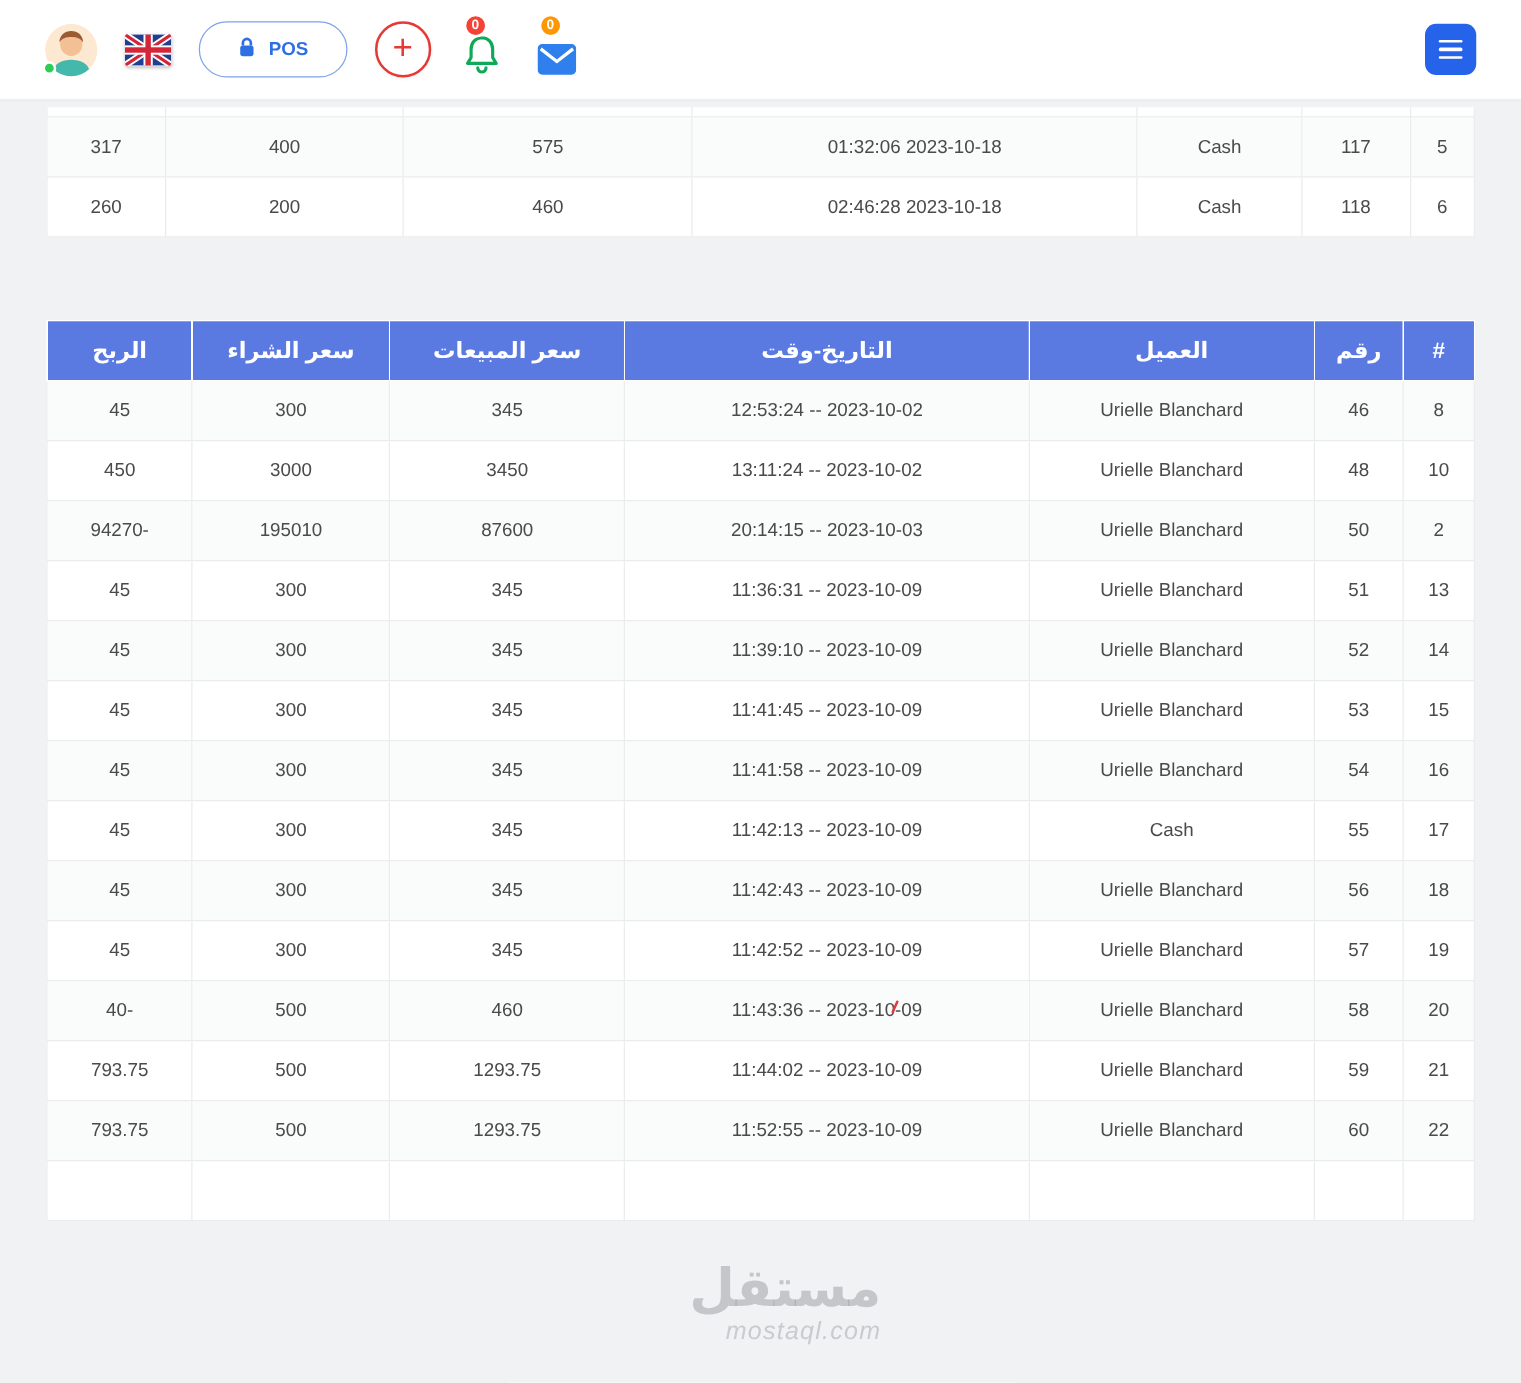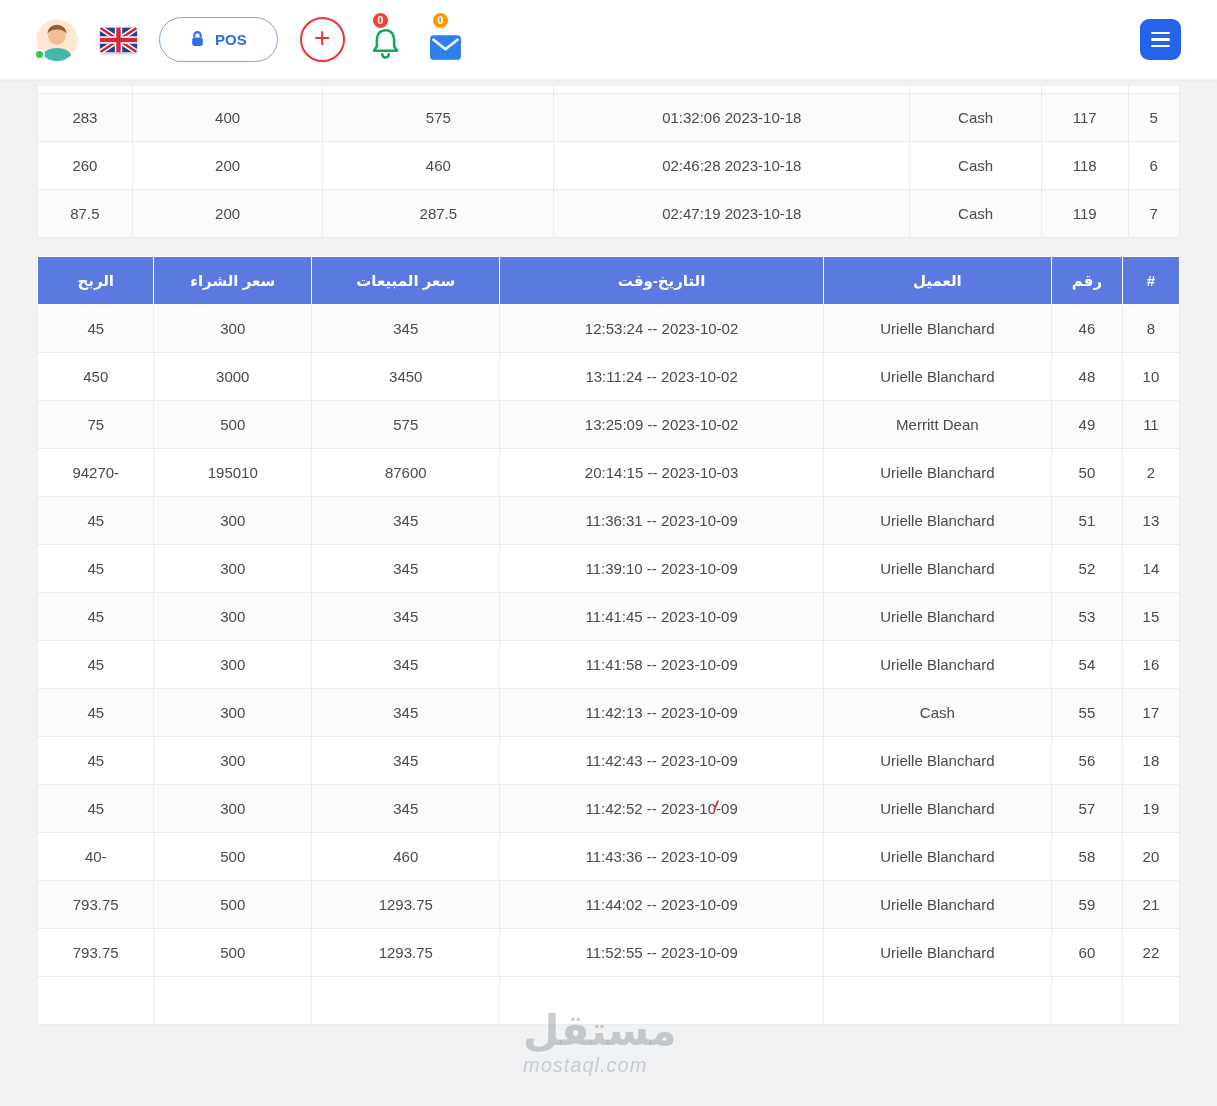--- a/index.html
+++ b/index.html
@@ -81,33 +81,33 @@
   .top-clip table{margin-top:-41px;}
 
   .banner{
     margin-top:24px;height:45px;border-radius:6px;background:var(--banner-blue);
     color:#fff;font-size:16px;display:flex;align-items:center;justify-content:center;
     direction:rtl;
   }
 
   .sales-wrap{margin-top:18px;}
   .sales thead th{
-    background:var(--thead-blue);color:#fff;font-weight:bold;font-size:15px;
+    background:var(--thead-blue);color:#fff;font-weight:bold;font-size:18px;
     border:1px solid rgba(255,255,255,.15);
   }
   
   .sales tbody.data tr:nth-child(11) td:nth-child(4){position:relative;text-align:center;}
   .sales tbody.data tr:nth-child(11) td:nth-child(4)::after{
     content:"";position:absolute;left:calc(50% + 53px);top:15px;width:2px;height:11px;
     background:#e23b3b;transform:rotate(24deg);border-radius:1px;
   }
 
   
   .watermark{
-    position:absolute;left:523px;top:1008px;width:200px;text-align:left;
+    position:absolute;left:505px;top:1008px;width:200px;text-align:right;
     pointer-events:none;color:rgba(140,146,152,.45);
   }
   .watermark .wm-title{font-size:42px;font-weight:bold;line-height:1.1;}
   .watermark .wm-domain{font-size:20px;letter-spacing:1px;color:rgba(140,146,152,.4);font-style:italic;}
 </style>
 </head>
 <body>
 
 <header class="topbar">
 
@@ -189,45 +189,36 @@
             <td></td>
             <td></td>
             <td></td>
             <td></td>
             <td></td>
             <td></td>
         </tr>
       </tbody>
       <tbody class="data">
           <tr>
-            <td>283</td>
+            <td>317</td>
             <td>400</td>
             <td>575</td>
             <td>01:32:06 2023-10-18</td>
             <td>Cash</td>
             <td>117</td>
             <td>5</td>
           </tr>
           <tr>
             <td>260</td>
             <td>200</td>
             <td>460</td>
             <td>02:46:28 2023-10-18</td>
             <td>Cash</td>
             <td>118</td>
             <td>6</td>
-          </tr>
-          <tr>
-            <td>87.5</td>
-            <td>200</td>
-            <td>287.5</td>
-            <td>02:47:19 2023-10-18</td>
-            <td>Cash</td>
-            <td>119</td>
-            <td>7</td>
           </tr>
         </tbody>
     </table>
   </div>
 
 
   <div class="sales-wrap">
     <table class="tbl sales">
       <colgroup>
         <col style="width:10.2%">
@@ -262,29 +253,20 @@
           <tr>
             <td>450</td>
             <td>3000</td>
             <td>3450</td>
             <td>13:11:24 -- 2023-10-02</td>
             <td>Urielle Blanchard</td>
             <td>48</td>
             <td>10</td>
           </tr>
           <tr>
-            <td>75</td>
-            <td>500</td>
-            <td>575</td>
-            <td>13:25:09 -- 2023-10-02</td>
-            <td>Merritt Dean</td>
-            <td>49</td>
-            <td>11</td>
-          </tr>
-          <tr>
             <td>94270-</td>
             <td>195010</td>
             <td>87600</td>
             <td>20:14:15 -- 2023-10-03</td>
             <td>Urielle Blanchard</td>
             <td>50</td>
             <td>2</td>
           </tr>
           <tr>
             <td>45</td>

